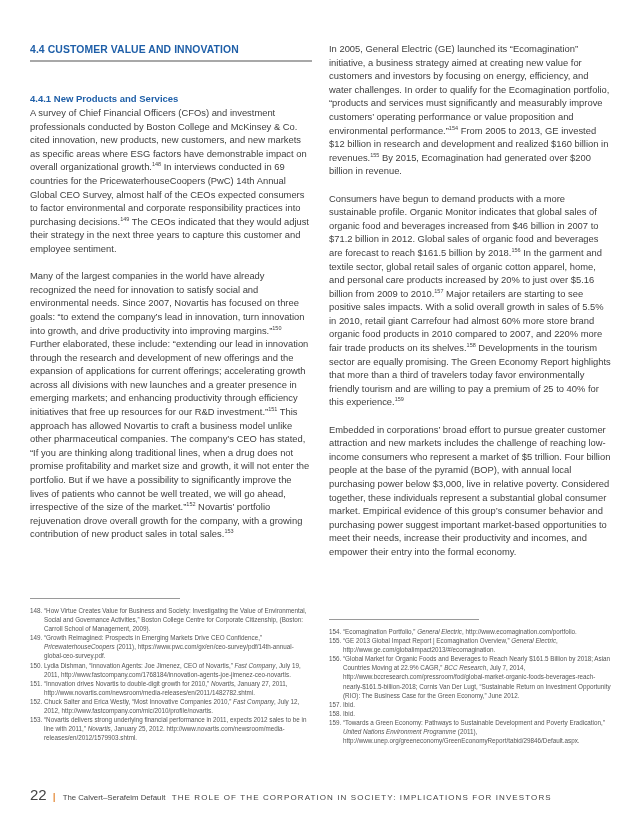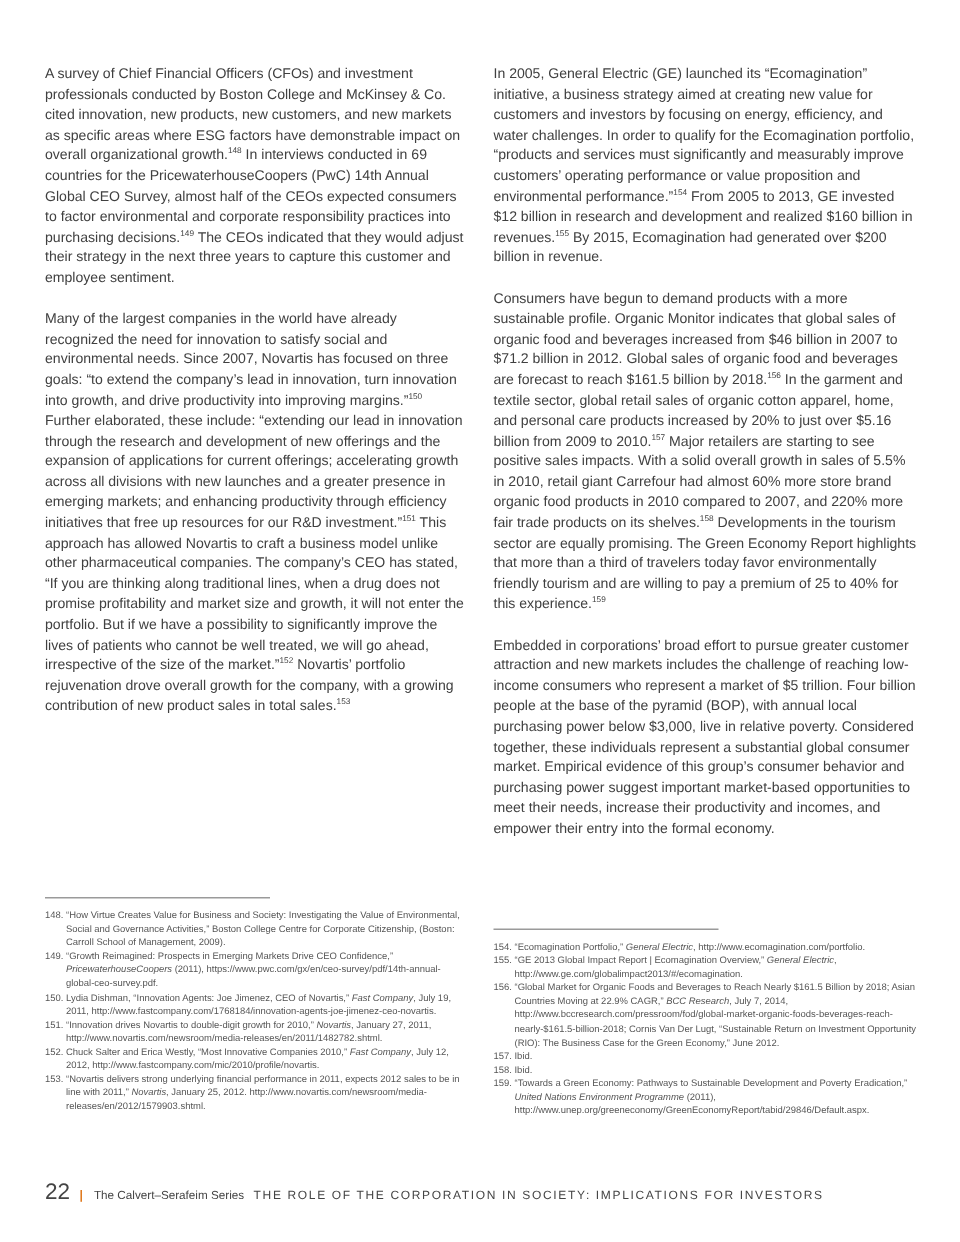--- a/index.html
+++ b/index.html
@@ -23,20 +23,22 @@
   .footer { position: absolute; left: 30px; top: 786px; font-size: 8.3px; color: #444; white-space: nowrap; }
   .footer .pg { font-size: 15px; margin-right: 4px; }
   .footer .bar { color: #e07a1f; margin-right: 5px; font-weight: bold; }
   .footer .series { margin-right: 4px; font-size: 7.8px; }
   .footer .book { letter-spacing: 1.1px; font-size: 8px; text-align: center; }
 </style>
 </head>
 <body>
 
 <div class="col col-left">
+  <h2 class="section-title">4.4 CUSTOMER VALUE AND INNOVATION</h2>
+  <h3 class="sub-title">4.4.1 New Products and Services</h3>
   <p class="para">A survey of Chief Financial Officers (CFOs) and investment professionals conducted by Boston College and McKinsey &amp; Co. cited innovation, new products, new customers, and new markets as specific areas where ESG factors have demonstrable impact on overall organizational growth.<sup>148</sup> In interviews conducted in 69 countries for the PricewaterhouseCoopers (PwC) 14th Annual Global CEO Survey, almost half of the CEOs expected consumers to factor environmental and corporate responsibility practices into purchasing decisions.<sup>149</sup> The CEOs indicated that they would adjust their strategy in the next three years to capture this customer and employee sentiment.</p>
   <p class="para">Many of the largest companies in the world have already recognized the need for innovation to satisfy social and environmental needs. Since 2007, Novartis has focused on three goals: “to extend the company’s lead in innovation, turn innovation into growth, and drive productivity into improving margins.”<sup>150</sup> Further elaborated, these include: “extending our lead in innovation through the research and development of new offerings and the expansion of applications for current offerings; accelerating growth across all divisions with new launches and a greater presence in emerging markets; and enhancing productivity through efficiency initiatives that free up resources for our R&amp;D investment.”<sup>151</sup> This approach has allowed Novartis to craft a business model unlike other pharmaceutical companies. The company’s CEO has stated, “If you are thinking along traditional lines, when a drug does not promise profitability and market size and growth, it will not enter the portfolio. But if we have a possibility to significantly improve the lives of patients who cannot be well treated, we will go ahead, irrespective of the size of the market.”<sup>152</sup> Novartis’ portfolio rejuvenation drove overall growth for the company, with a growing contribution of new product sales in total sales.<sup>153</sup></p>
 </div>
 
 <div class="col col-right">
   <p class="para">In 2005, General Electric (GE) launched its “Ecomagination” initiative, a business strategy aimed at creating new value for customers and investors by focusing on energy, efficiency, and water challenges. In order to qualify for the Ecomagination portfolio, “products and services must significantly and measurably improve customers’ operating performance or value proposition and environmental performance.”<sup>154</sup> From 2005 to 2013, GE invested $12 billion in research and development and realized $160 billion in revenues.<sup>155</sup> By 2015, Ecomagination had generated over $200 billion in revenue.</p>
   <p class="para">Consumers have begun to demand products with a more sustainable profile. Organic Monitor indicates that global sales of organic food and beverages increased from $46 billion in 2007 to $71.2 billion in 2012. Global sales of organic food and beverages are forecast to reach $161.5 billion by 2018.<sup>156</sup> In the garment and textile sector, global retail sales of organic cotton apparel, home, and personal care products increased by 20% to just over $5.16 billion from 2009 to 2010.<sup>157</sup> Major retailers are starting to see positive sales impacts. With a solid overall growth in sales of 5.5% in 2010, retail giant Carrefour had almost 60% more store brand organic food products in 2010 compared to 2007, and 220% more fair trade products on its shelves.<sup>158</sup> Developments in the tourism sector are equally promising. The Green Economy Report highlights that more than a third of travelers today favor environmentally friendly tourism and are willing to pay a premium of 25 to 40% for this experience.<sup>159</sup></p>
   <p class="para">Embedded in corporations’ broad effort to pursue greater customer attraction and new markets includes the challenge of reaching low-income consumers who represent a market of $5 trillion. Four billion people at the base of the pyramid (BOP), with annual local purchasing power below $3,000, live in relative poverty. Considered together, these individuals represent a substantial global consumer market. Empirical evidence of this group’s consumer behavior and purchasing power suggest important market-based opportunities to meet their needs, increase their productivity and incomes, and empower their entry into the formal economy.</p>
 </div>
 
@@ -92,15 +94,15 @@
     </div>
     <div class="fn">
       <span class="fn-num">159.</span>
       <span class="fn-text">“Towards a Green Economy: Pathways to Sustainable Development and Poverty Eradication,” <i>United Nations Environment Programme</i> (2011), http://www.unep.org/greeneconomy/GreenEconomyReport/tabid/29846/Default.aspx.</span>
     </div>
   </div>
 
 <div class="footer">
   <span class="pg">22</span>
   <span class="bar">|</span>
-  <span class="series">The Calvert–Serafeim Series</span>
+  <span class="series">The Calvert–Serafeim Default</span>
   <span class="book">THE ROLE OF THE CORPORATION IN SOCIETY: IMPLICATIONS FOR INVESTORS</span>
 </div>
 
 </body></html>

